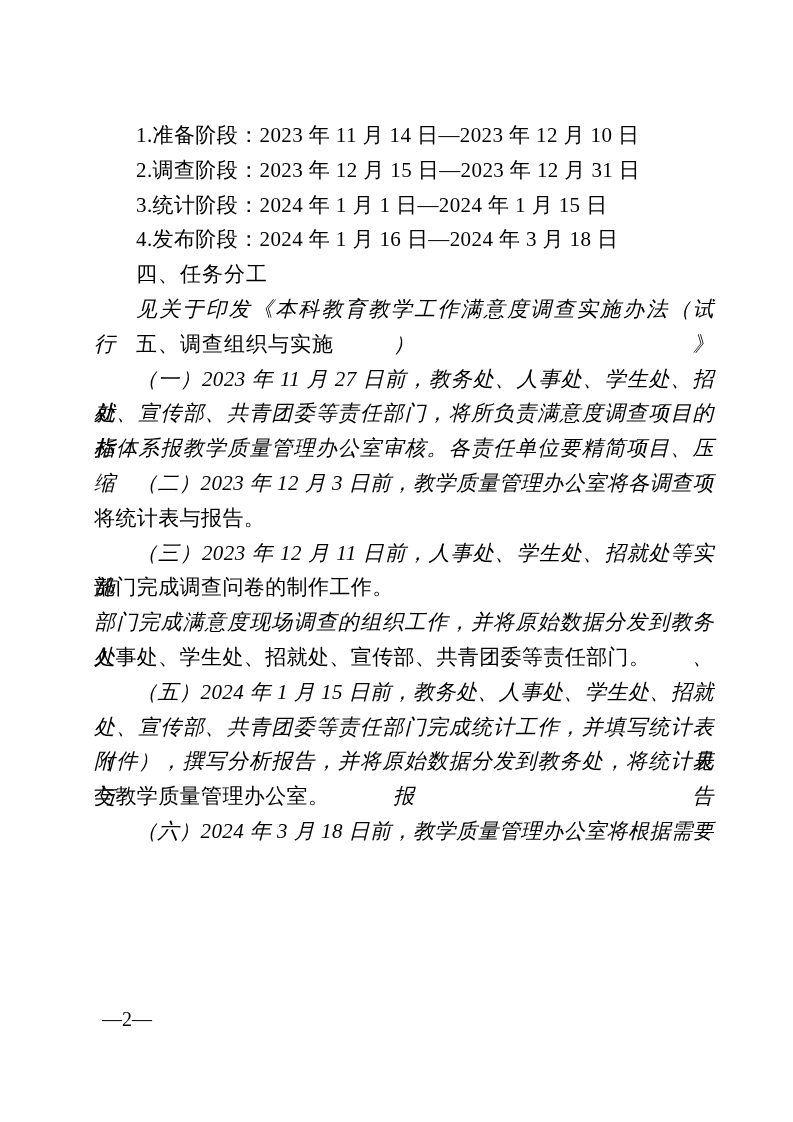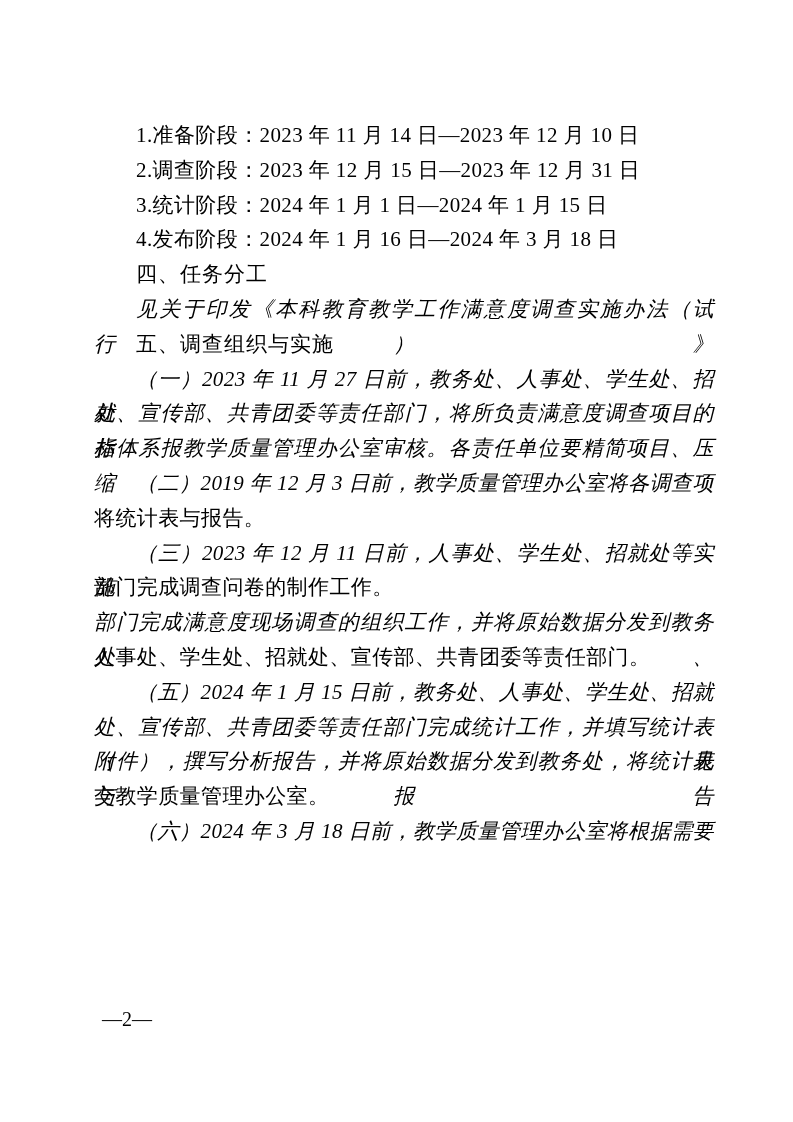--- a/index.html
+++ b/index.html
@@ -67,21 +67,21 @@
       <div class="line indent">1.准备阶段：2023 年 11 月 14 日—2023 年 12 月 10 日</div>
       <div class="line indent">2.调查阶段：2023 年 12 月 15 日—2023 年 12 月 31 日</div>
       <div class="line indent">3.统计阶段：2024 年 1 月 1 日—2024 年 1 月 15 日</div>
       <div class="line indent">4.发布阶段：2024 年 1 月 16 日—2024 年 3 月 18 日</div>
       <div class="line indent heading">四、任务分工</div>
       <div class="line indent justify">见关于印发《本科教育教学工作满意度调查实施办法（试行）》</div>
       <div class="line indent heading">五、调查组织与实施</div>
       <div class="line indent justify">（一）2023 年 11 月 27 日前，教务处、人事处、学生处、招就</div>
       <div class="line justify">处、宣传部、共青团委等责任部门，将所负责满意度调查项目的指</div>
       <div class="line justify">标体系报教学质量管理办公室审核。各责任单位要精简项目、压缩</div>
-      <div class="line indent justify">（二）2019 年 12 月 3 日前，教学质量管理办公室将各调查项</div>
+      <div class="line indent justify">（二）2023 年 12 月 3 日前，教学质量管理办公室将各调查项</div>
       <div class="line">将统计表与报告。</div>
       <div class="line indent justify">（三）2023 年 12 月 11 日前，人事处、学生处、招就处等实施</div>
       <div class="line">部门完成调查问卷的制作工作。</div>
       <div class="line justify">部门完成满意度现场调查的组织工作，并将原始数据分发到教务处、</div>
       <div class="line">人事处、学生处、招就处、宣传部、共青团委等责任部门。</div>
       <div class="line indent justify">（五）2024 年 1 月 15 日前，教务处、人事处、学生处、招就</div>
       <div class="line justify">处、宣传部、共青团委等责任部门完成统计工作，并填写统计表（见</div>
       <div class="line justify">附件），撰写分析报告，并将原始数据分发到教务处，将统计表与报告</div>
       <div class="line">交教学质量管理办公室。</div>
       <div class="line indent justify">（六）2024 年 3 月 18 日前，教学质量管理办公室将根据需要</div>

